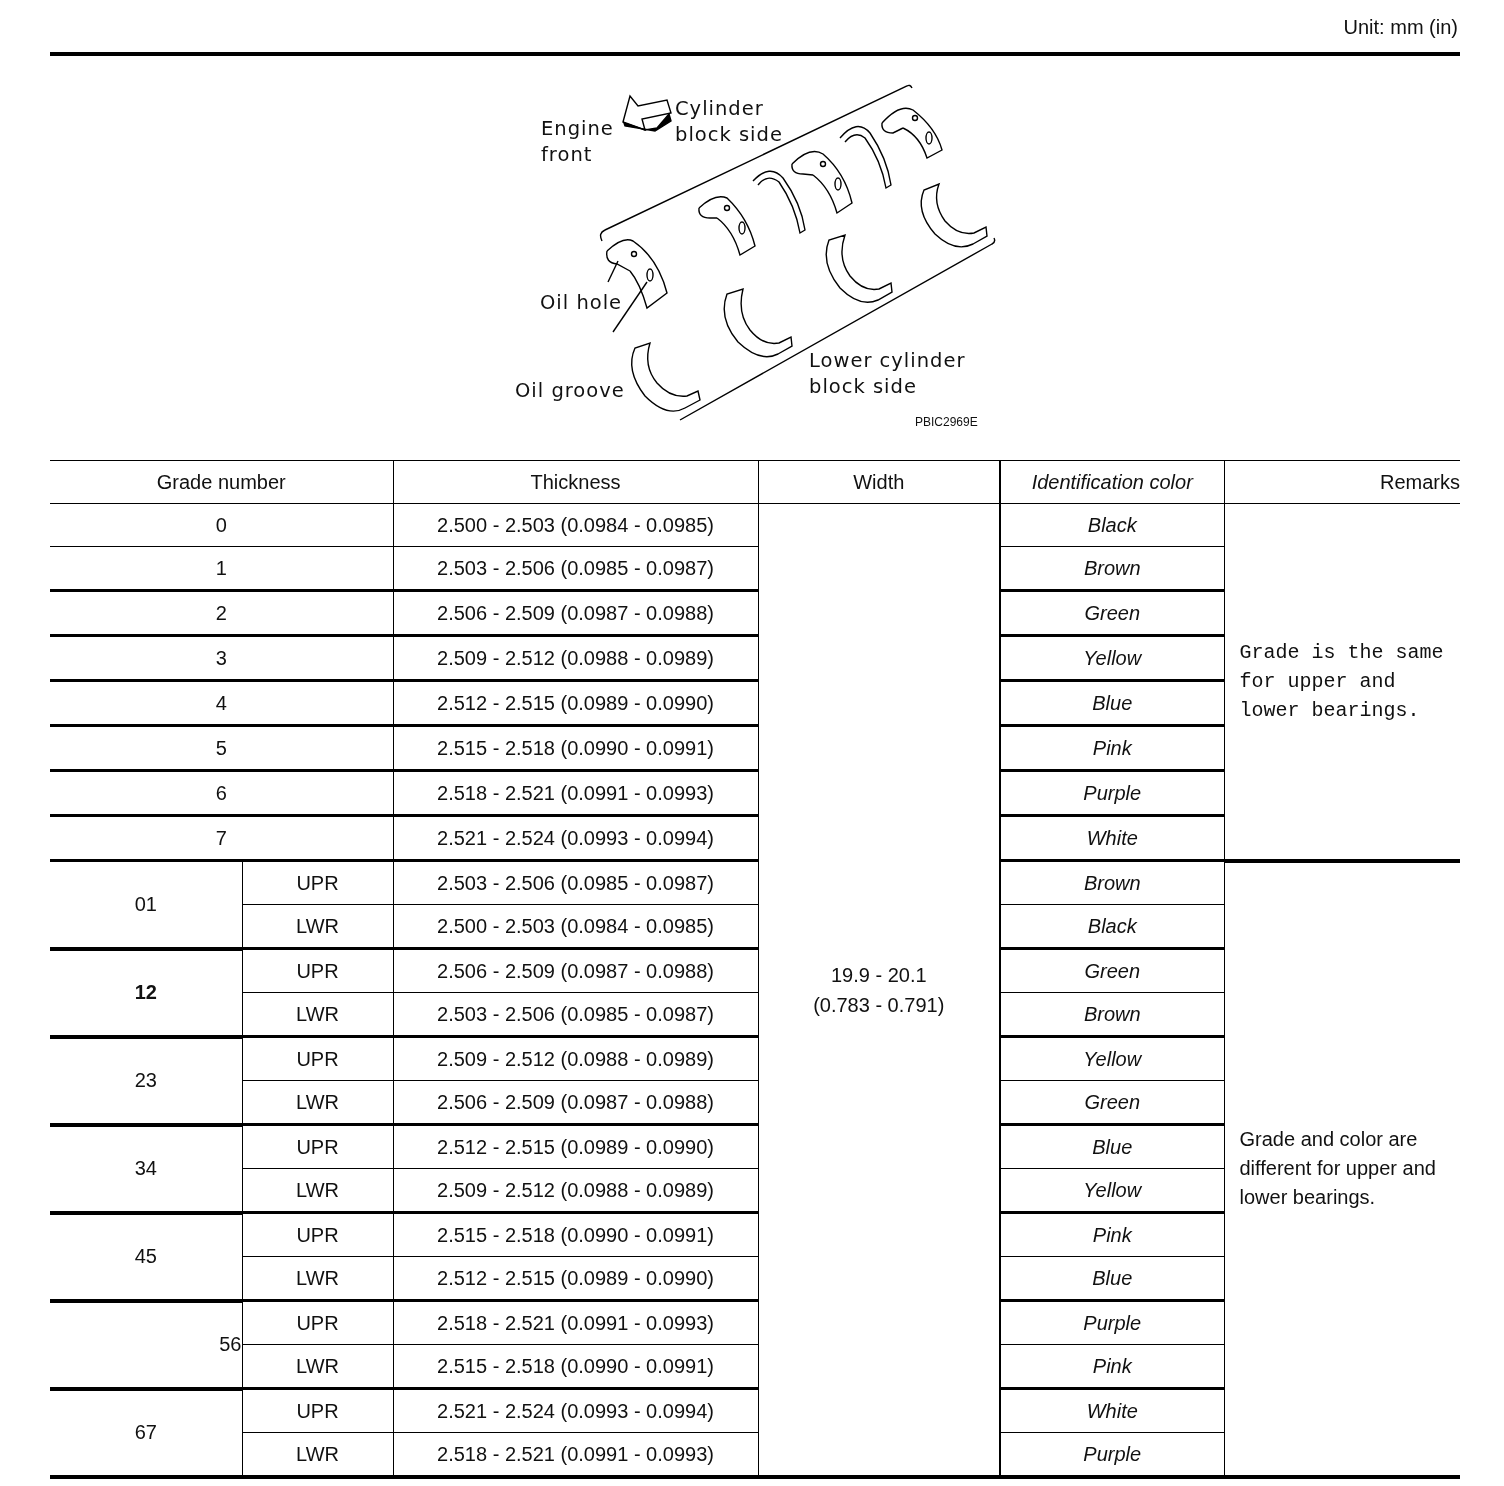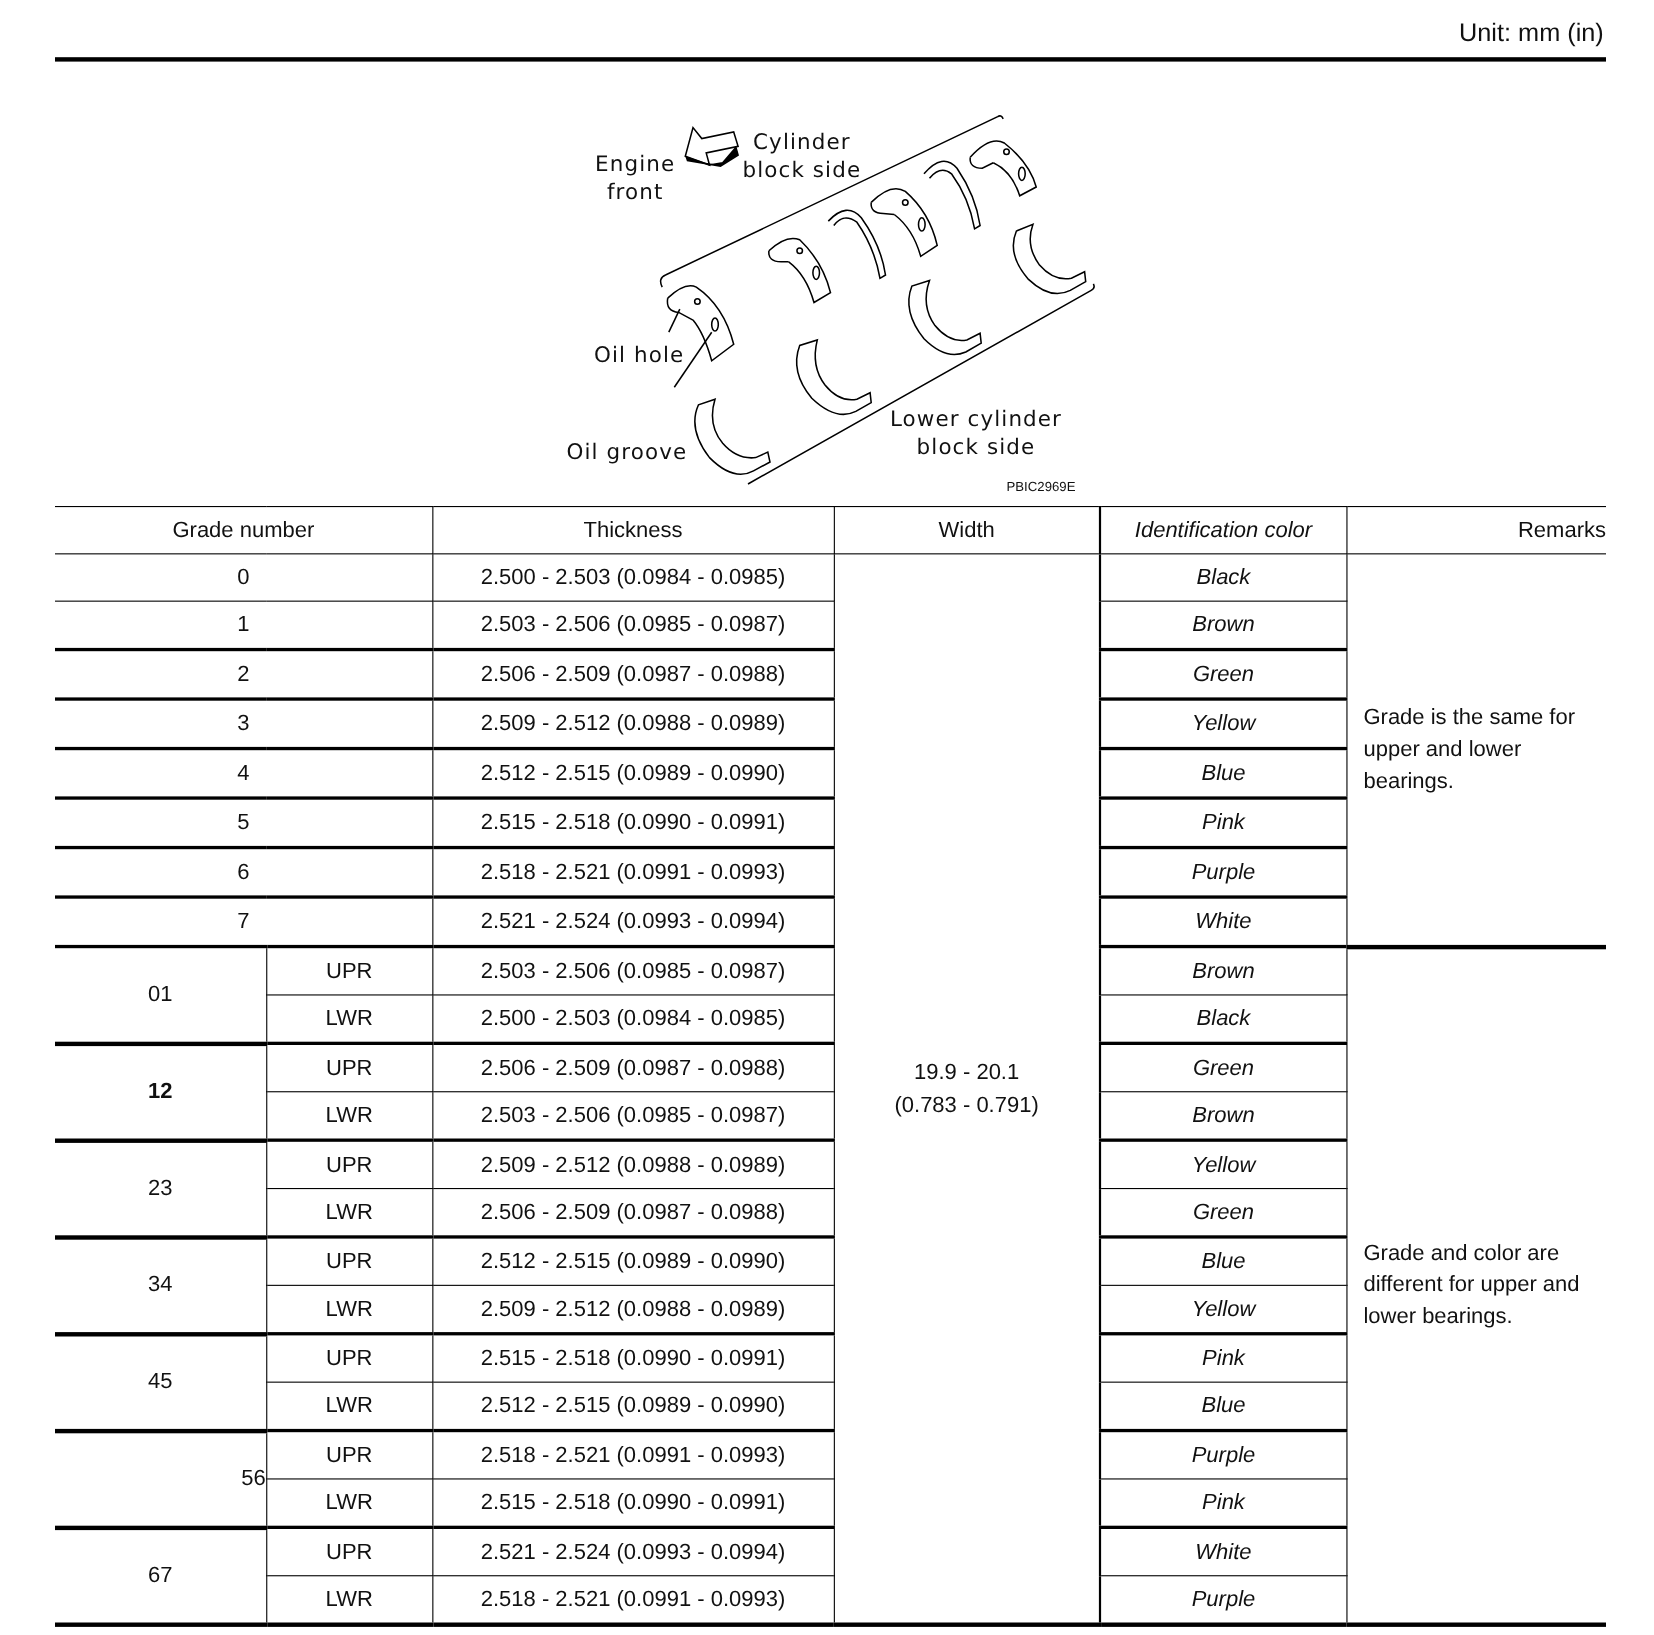--- a/index.html
+++ b/index.html
@@ -1,27 +1,27 @@
 <!DOCTYPE html>
 <html><head>
 <meta charset="utf-8">
 <style>
   html, body { margin: 0; padding: 0; background: #ffffff; }
   body {
     width: 1504px; height: 1486px; position: relative; overflow: hidden;
     font-family: "Liberation Sans", sans-serif; color: #111;
   }
   .unit {
-    position: absolute; right: 46px; top: 16px; font-size: 23px;
+    position: absolute; right: 46px; top: 16px; font-size: 20px;
   }
   .top-rule {
     position: absolute; left: 50px; width: 1410px; top: 52px; height: 4px; background: #000;
   }
   .figure {
-    position: absolute; left: 505px; top: 98px; width: 500px; height: 360px; text-align: center;
+    position: absolute; left: 505px; top: 78px; width: 500px; height: 360px;
   }
   .figure svg { width: 500px; height: 360px; }
   .fig-label {
     position: absolute; font-size: 19.5px; letter-spacing: 1px; line-height: 26px;
     font-family: "DejaVu Sans", sans-serif; white-space: pre-line;
   }
   .fig-code {
     position: absolute; font-size: 12px; font-family: "Liberation Sans", sans-serif;
   }
   table.spec {
@@ -139,21 +139,21 @@
   </thead>
   <tbody id="tbody">
       <tr>
         <td colspan="2" class="first">0</td>
         <td>2.500 - 2.503 (0.0984 - 0.0985)</td>
         <td rowspan="22" class="width-cell" style="border-bottom: 4px solid rgb(0, 0, 0);">
           <div>19.9 - 20.1</div>
           <div>(0.783 - 0.791)</div>
         </td>
         <td class="thickcol">Black</td>
-        <td rowspan="8" class="remark lastcol" style="border-bottom: 4px solid rgb(0, 0, 0);">Grade is the same for upper and lower bearings.</td>
+        <td rowspan="8" class="remark lastcol" style="border-bottom: 4px solid rgb(0, 0, 0); font-family: Liberation Mono, monospace;">Grade is the same for upper and lower bearings.</td>
       </tr>
       <tr>
         <td colspan="2" class="first">1</td>
         <td>2.503 - 2.506 (0.0985 - 0.0987)</td>
         <td class="thickcol">Brown</td>
       </tr>
       <tr class="thick">
         <td colspan="2" class="first">2</td>
         <td>2.506 - 2.509 (0.0987 - 0.0988)</td>
         <td class="thickcol">Green</td>

